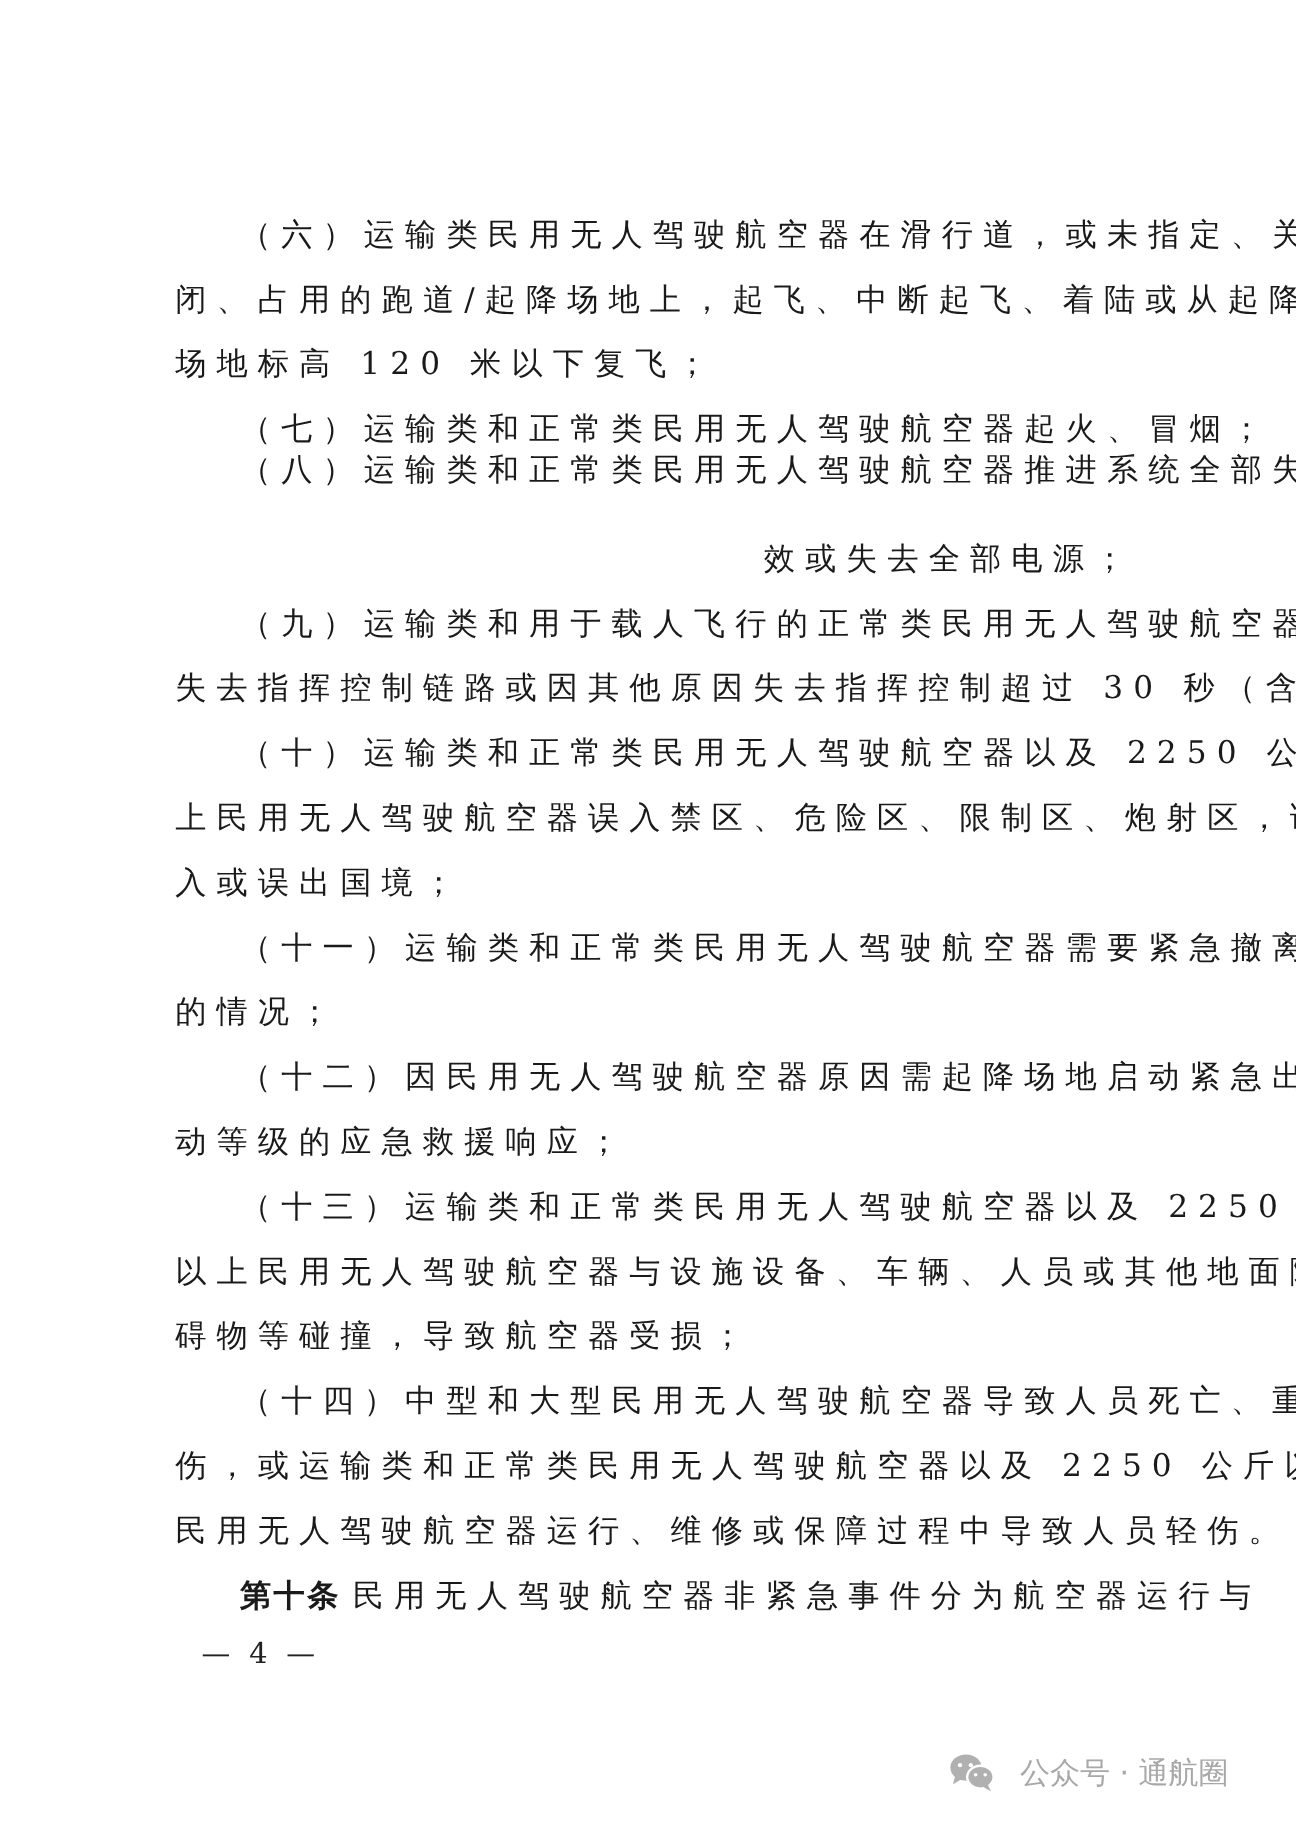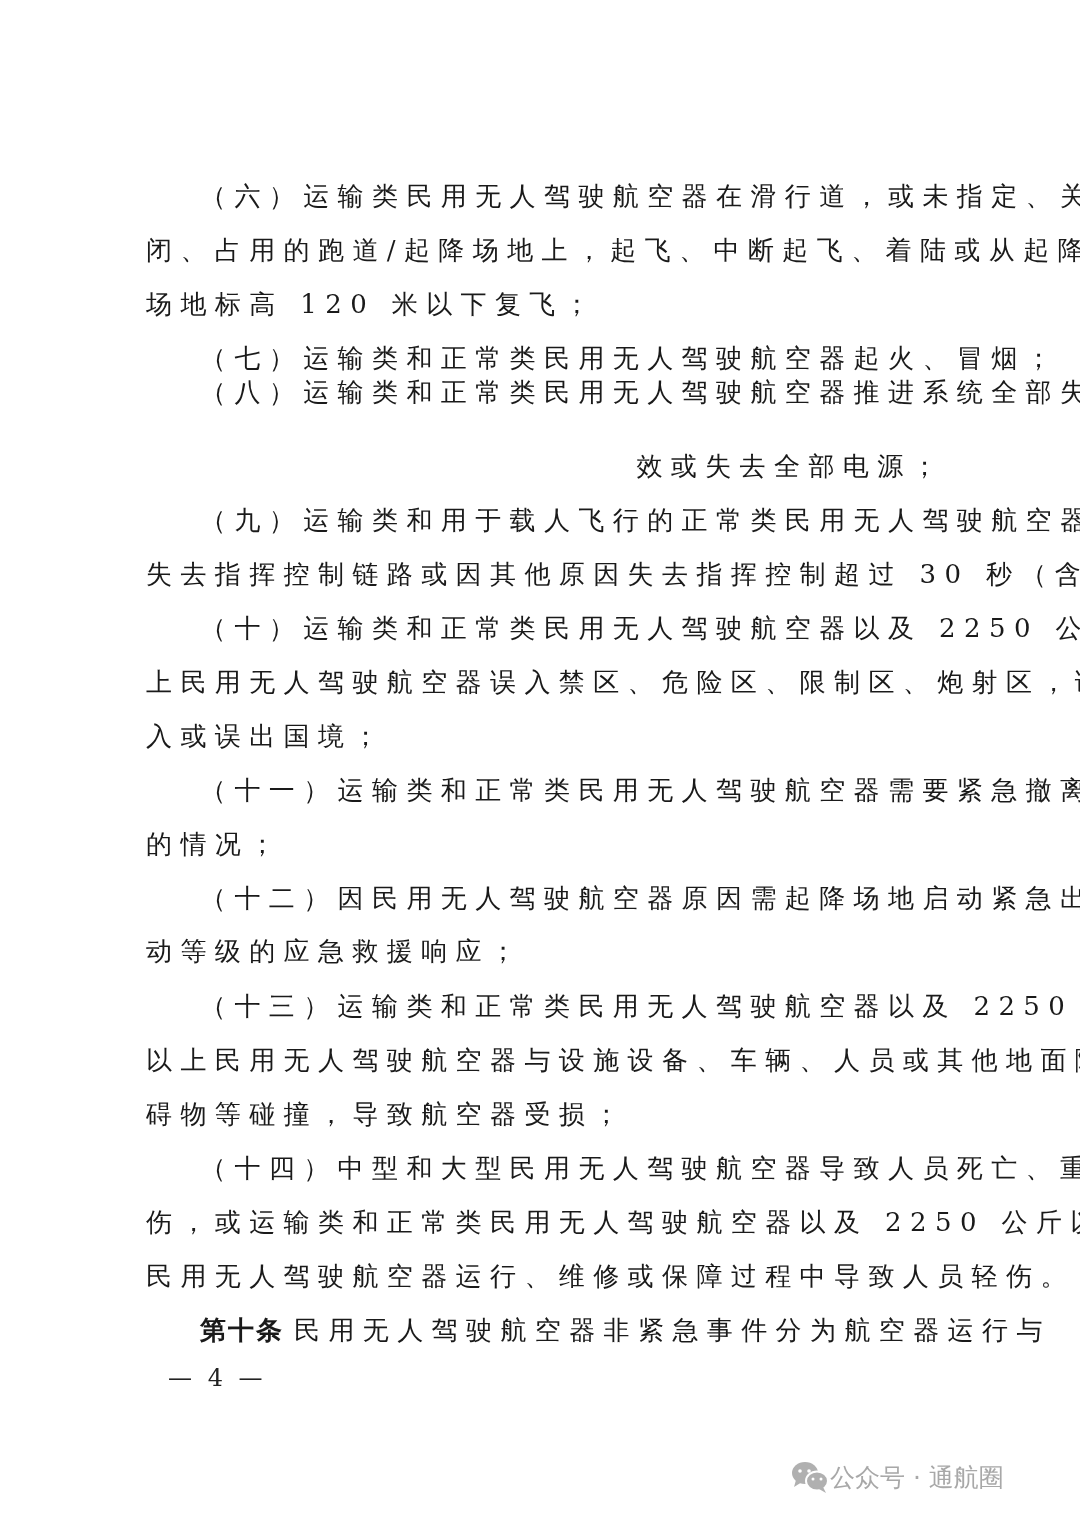--- a/index.html
+++ b/index.html
@@ -15,21 +15,21 @@
       white-space: nowrap; letter-spacing: 8.4px;
     }
     .line.indent { left: 200px; width: 746px; }
     .bold { font-weight: bold; letter-spacing: 2px; margin-right: 10px; }
     .page-num {
       position: absolute; left: 168px; top: 1364px;
       font-size: 24px; letter-spacing: 4px; color: #222;
     }
     .watermark {
       position: absolute; left: 790px; top: 1460px;
-      display: flex; align-items: center; gap: 0;
+      display: flex; align-items: center; gap: 20px;
       color: #a8a8a8; font-family: "DejaVu Sans", sans-serif; font-size: 25px;
     }
     .wm-icon { width: 40px; height: 34px; }
   </style>
 </head>
 <body>
 
 <div class="page">
   <div id="lines">
       <div class="line indent" style="top: 180px;">（六）运输类民用无人驾驶航空器在滑行道，或未指定、关</div>

